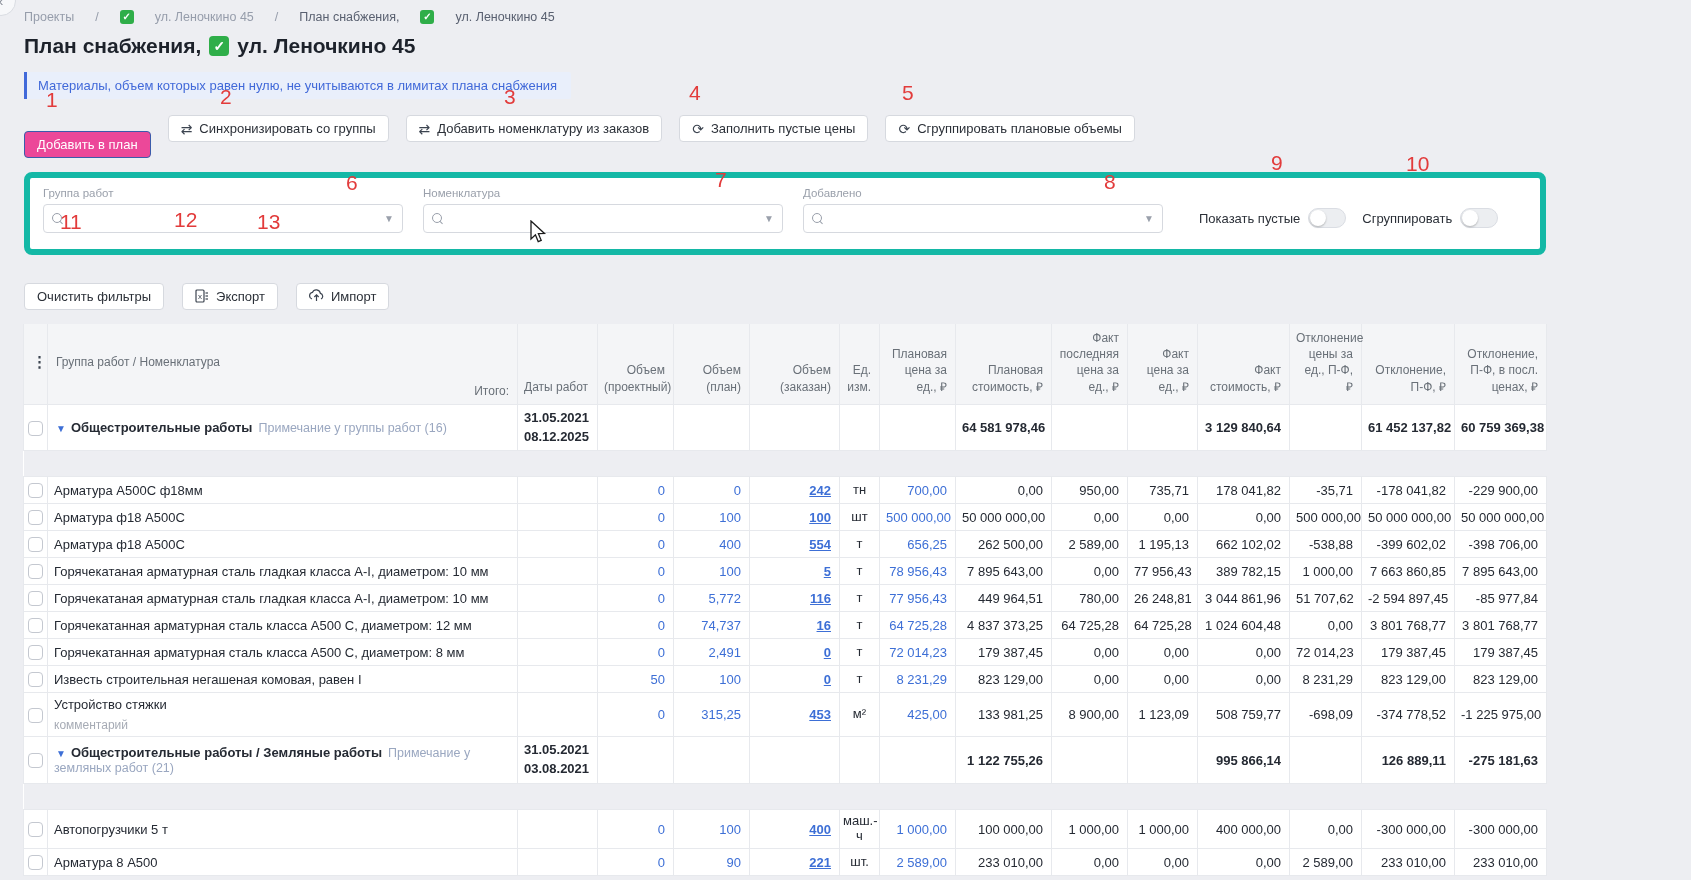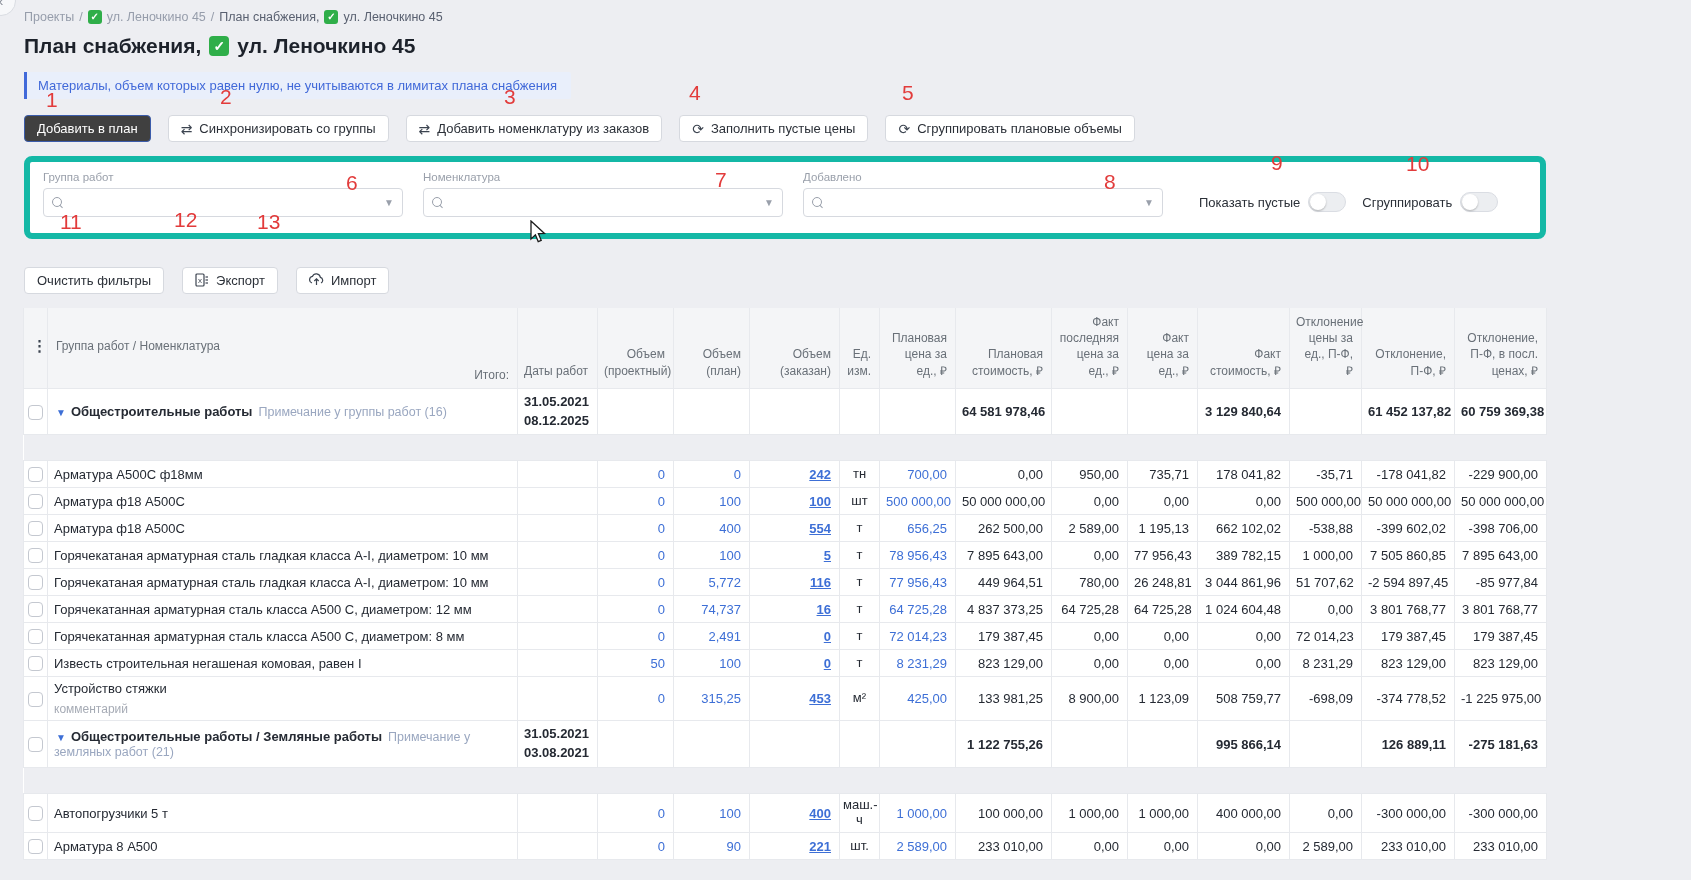--- a/index.html
+++ b/index.html
@@ -10,41 +10,41 @@
     color:#252a33;
     position:relative;
     font-size:13px;
   }
   .corner-btn{
     position:absolute; left:-14px; top:-14px; width:30px; height:30px;
     border-radius:50%; background:#f7f8fa; border:1px solid #d9dce2;
     color:#8a8f99; font-size:14px; text-align:center; line-height:28px;
   }
   
-  .breadcrumb{ padding:10px 0 0 24px; font-size:12.5px; color:#969dab; display:flex; align-items:flex-start; gap:5px;}
+  .breadcrumb{ padding:10px 0 0 24px; font-size:12.5px; color:#969dab; display:flex; align-items:flex-start; gap:21px;}
   .breadcrumb .crumb-current{ color:#596070; }
   .check-ico{ display:inline-block; background:#2fae49; color:#fff; border-radius:3px; text-align:center; font-weight:bold; }
   .check-sm{ width:14px; height:14px; font-size:10px; line-height:14px; }
   .check-lg{ width:20px; height:20px; font-size:14px; line-height:20px; border-radius:4px; }
   
   .page-title{ padding:10px 0 0 24px; font-size:21px; font-weight:bold; color:#1d222b; display:flex; align-items:center; gap:8px;}
   
   .banner{
     margin:14px 0 0 24px; display:inline-block;
     background:#e9effb; border-left:3px solid #4169d9; color:#4169d9;
     font-size:13px; padding:6px 14px 6px 11px; border-radius:0 2px 2px 0;
   }
   
   .toolbar{ margin:16px 0 0 24px; display:flex; gap:17px; }
   .btn{
     height:27px; display:inline-flex; align-items:center; gap:7px;
     background:#fff; border:1px solid #d6d9df; border-radius:4px;
     padding:0 12px; font-size:13px; color:#2b3038; cursor:pointer; white-space:nowrap;
   }
-  .btn-primary{ background:#404040; border-color:#3b5cab; color:#fff; }
+  .btn-primary{ background:#ec4899; border-color:#3b5cab; color:#fff;margin-top:16px; }
   .btn .ico{ color:#3c4450; font-size:14px; line-height:1; }
   
   .filter-card{
     margin:14px 0 0 24px; width:1522px; background:#fff; border:6px solid #14b8a6;
     border-radius:8px; padding:9px 14px 16px 13px; position:relative;
   }
   .filters{ display:flex; align-items:flex-end; }
   .filter{ margin-right:20px; }
   .filter-label{ font-size:11.5px; color:#9aa0ab; margin-bottom:5px; }
   .select{
@@ -334,21 +334,21 @@
           <td class="num blue">0</td>
           <td class="num blue">100</td>
           <td class="num"><a class="val-link">5</a></td>
           <td class="unit">т</td>
           <td class="num blue">78 956,43</td>
           <td class="num">7 895 643,00</td>
           <td class="num">0,00</td>
           <td class="num">77 956,43</td>
           <td class="num">389 782,15</td>
           <td class="num">1 000,00</td>
-          <td class="num">7 505 860,85</td>
+          <td class="num">7 663 860,85</td>
           <td class="num">7 895 643,00</td>
         </tr>
         <tr class="row-item">
           <td class="c-check"><span class="checkbox"></span></td>
           <td>
             <div>Горячекатаная арматурная сталь гладкая класса А-I, диаметром: 10 мм</div>
           </td>
           <td></td>
           <td class="num blue">0</td>
           <td class="num blue">5,772</td>

